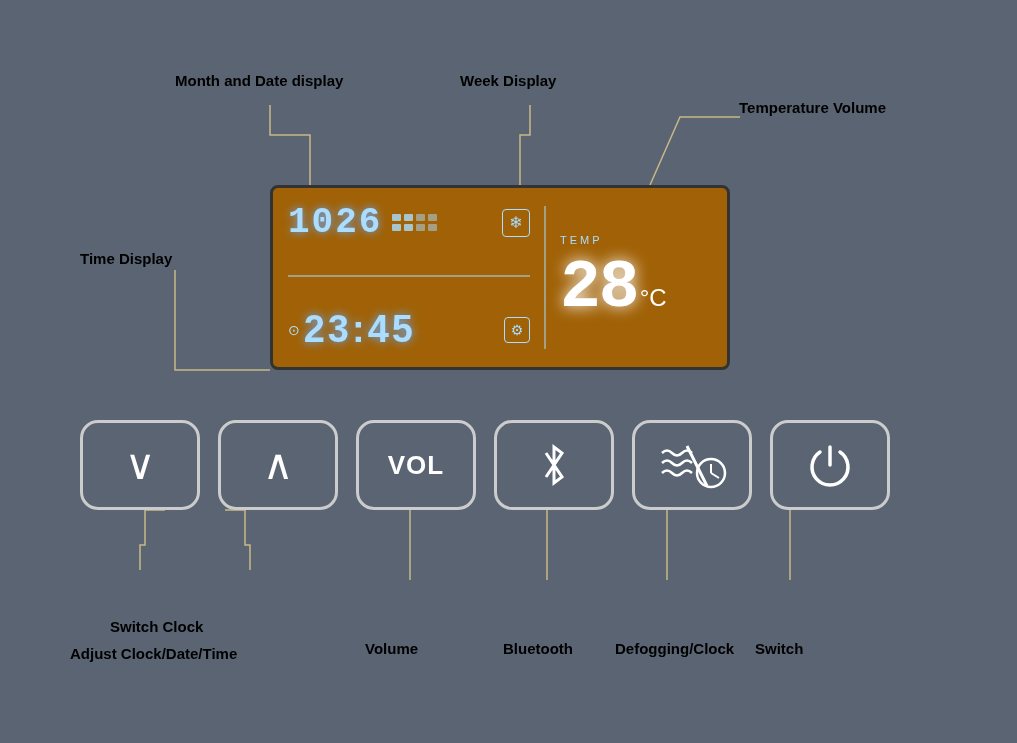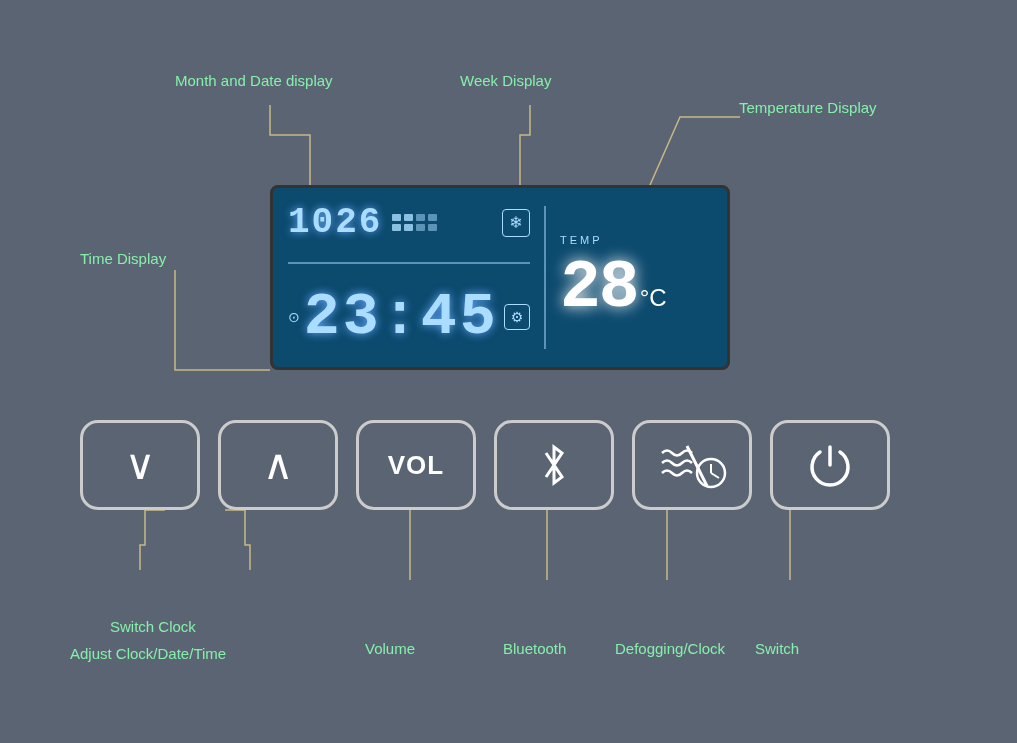--- a/index.html
+++ b/index.html
@@ -13,41 +13,41 @@
       overflow: hidden;
     }
 
     
     .lcd-display {
       position: absolute;
       left: 270px;
       top: 185px;
       width: 460px;
       height: 185px;
-      background: #0c4a6e;
+      background: #a16207;
       border-radius: 8px;
       border: 3px solid #333;
       display: flex;
       flex-direction: column;
       padding: 10px 15px;
       color: #fff;
     }
 
     .lcd-time-display {
       font-family: 'Courier New', monospace;
       font-size: 36px;
       color: #aaddff;
       font-weight: bold;
       letter-spacing: 2px;
       text-shadow: 0 0 8px #66aaff;
     }
 
     .lcd-main-time {
-      font-family: Liberation Mono, monospace;
-      font-size: 60px;
+      font-family: Liberation Sans, sans-serif;
+      font-size: 38px;
       color: #aaddff;
       font-weight: bold;
       letter-spacing: 3px;
       text-shadow: 0 0 10px #66aaff;
     }
 
     
     .buttons-row {
       position: absolute;
       left: 80px;
@@ -75,23 +75,23 @@
     .btn-vol-text {
       font-size: 26px;
       font-weight: bold;
       color: #fff;
       letter-spacing: 1px;
     }
 
     
     .annotation {
       position: absolute;
-      color: #86efac;
+      color: #000000;
       font-size: 15px;
-      font-weight: 400;
+      font-weight: 700;
       white-space: nowrap;
       text-align: center;
     }
 
     
     svg.connectors {
       position: absolute;
       top: 0;
       left: 0;
       width: 1017px;
@@ -120,21 +120,21 @@
 
   <line x1="547" y1="580" x2="547" y2="510" stroke="#c8b887" stroke-width="1.5"></line>
 
   <line x1="667" y1="580" x2="667" y2="510" stroke="#c8b887" stroke-width="1.5"></line>
 
   <line x1="790" y1="580" x2="790" y2="510" stroke="#c8b887" stroke-width="1.5"></line>
 </svg>
 
 <div class="annotation" style="left:175px; top:72px;">Month and Date display</div>
 <div class="annotation" style="left:460px; top:72px;">Week Display</div>
-<div class="annotation" style="left:739px; top:99px;">Temperature Display</div>
+<div class="annotation" style="left:739px; top:99px;">Temperature Volume</div>
 <div class="annotation" style="left:80px; top:250px;">Time Display</div>
 <div class="annotation" style="left:110px; top:618px;">Switch Clock</div>
 <div class="annotation" style="left:70px; top:645px;">Adjust Clock/Date/Time</div>
 <div class="annotation" style="left:365px; top:640px;">Volume</div>
 <div class="annotation" style="left:503px; top:640px;">Bluetooth</div>
 <div class="annotation" style="left:615px; top:640px;">Defogging/Clock</div>
 <div class="annotation" style="left:755px; top:640px;text-align:center;">Switch</div>
 
 <div class="lcd-display">
   <div style="display:flex; flex-direction:row; height:100%;">

